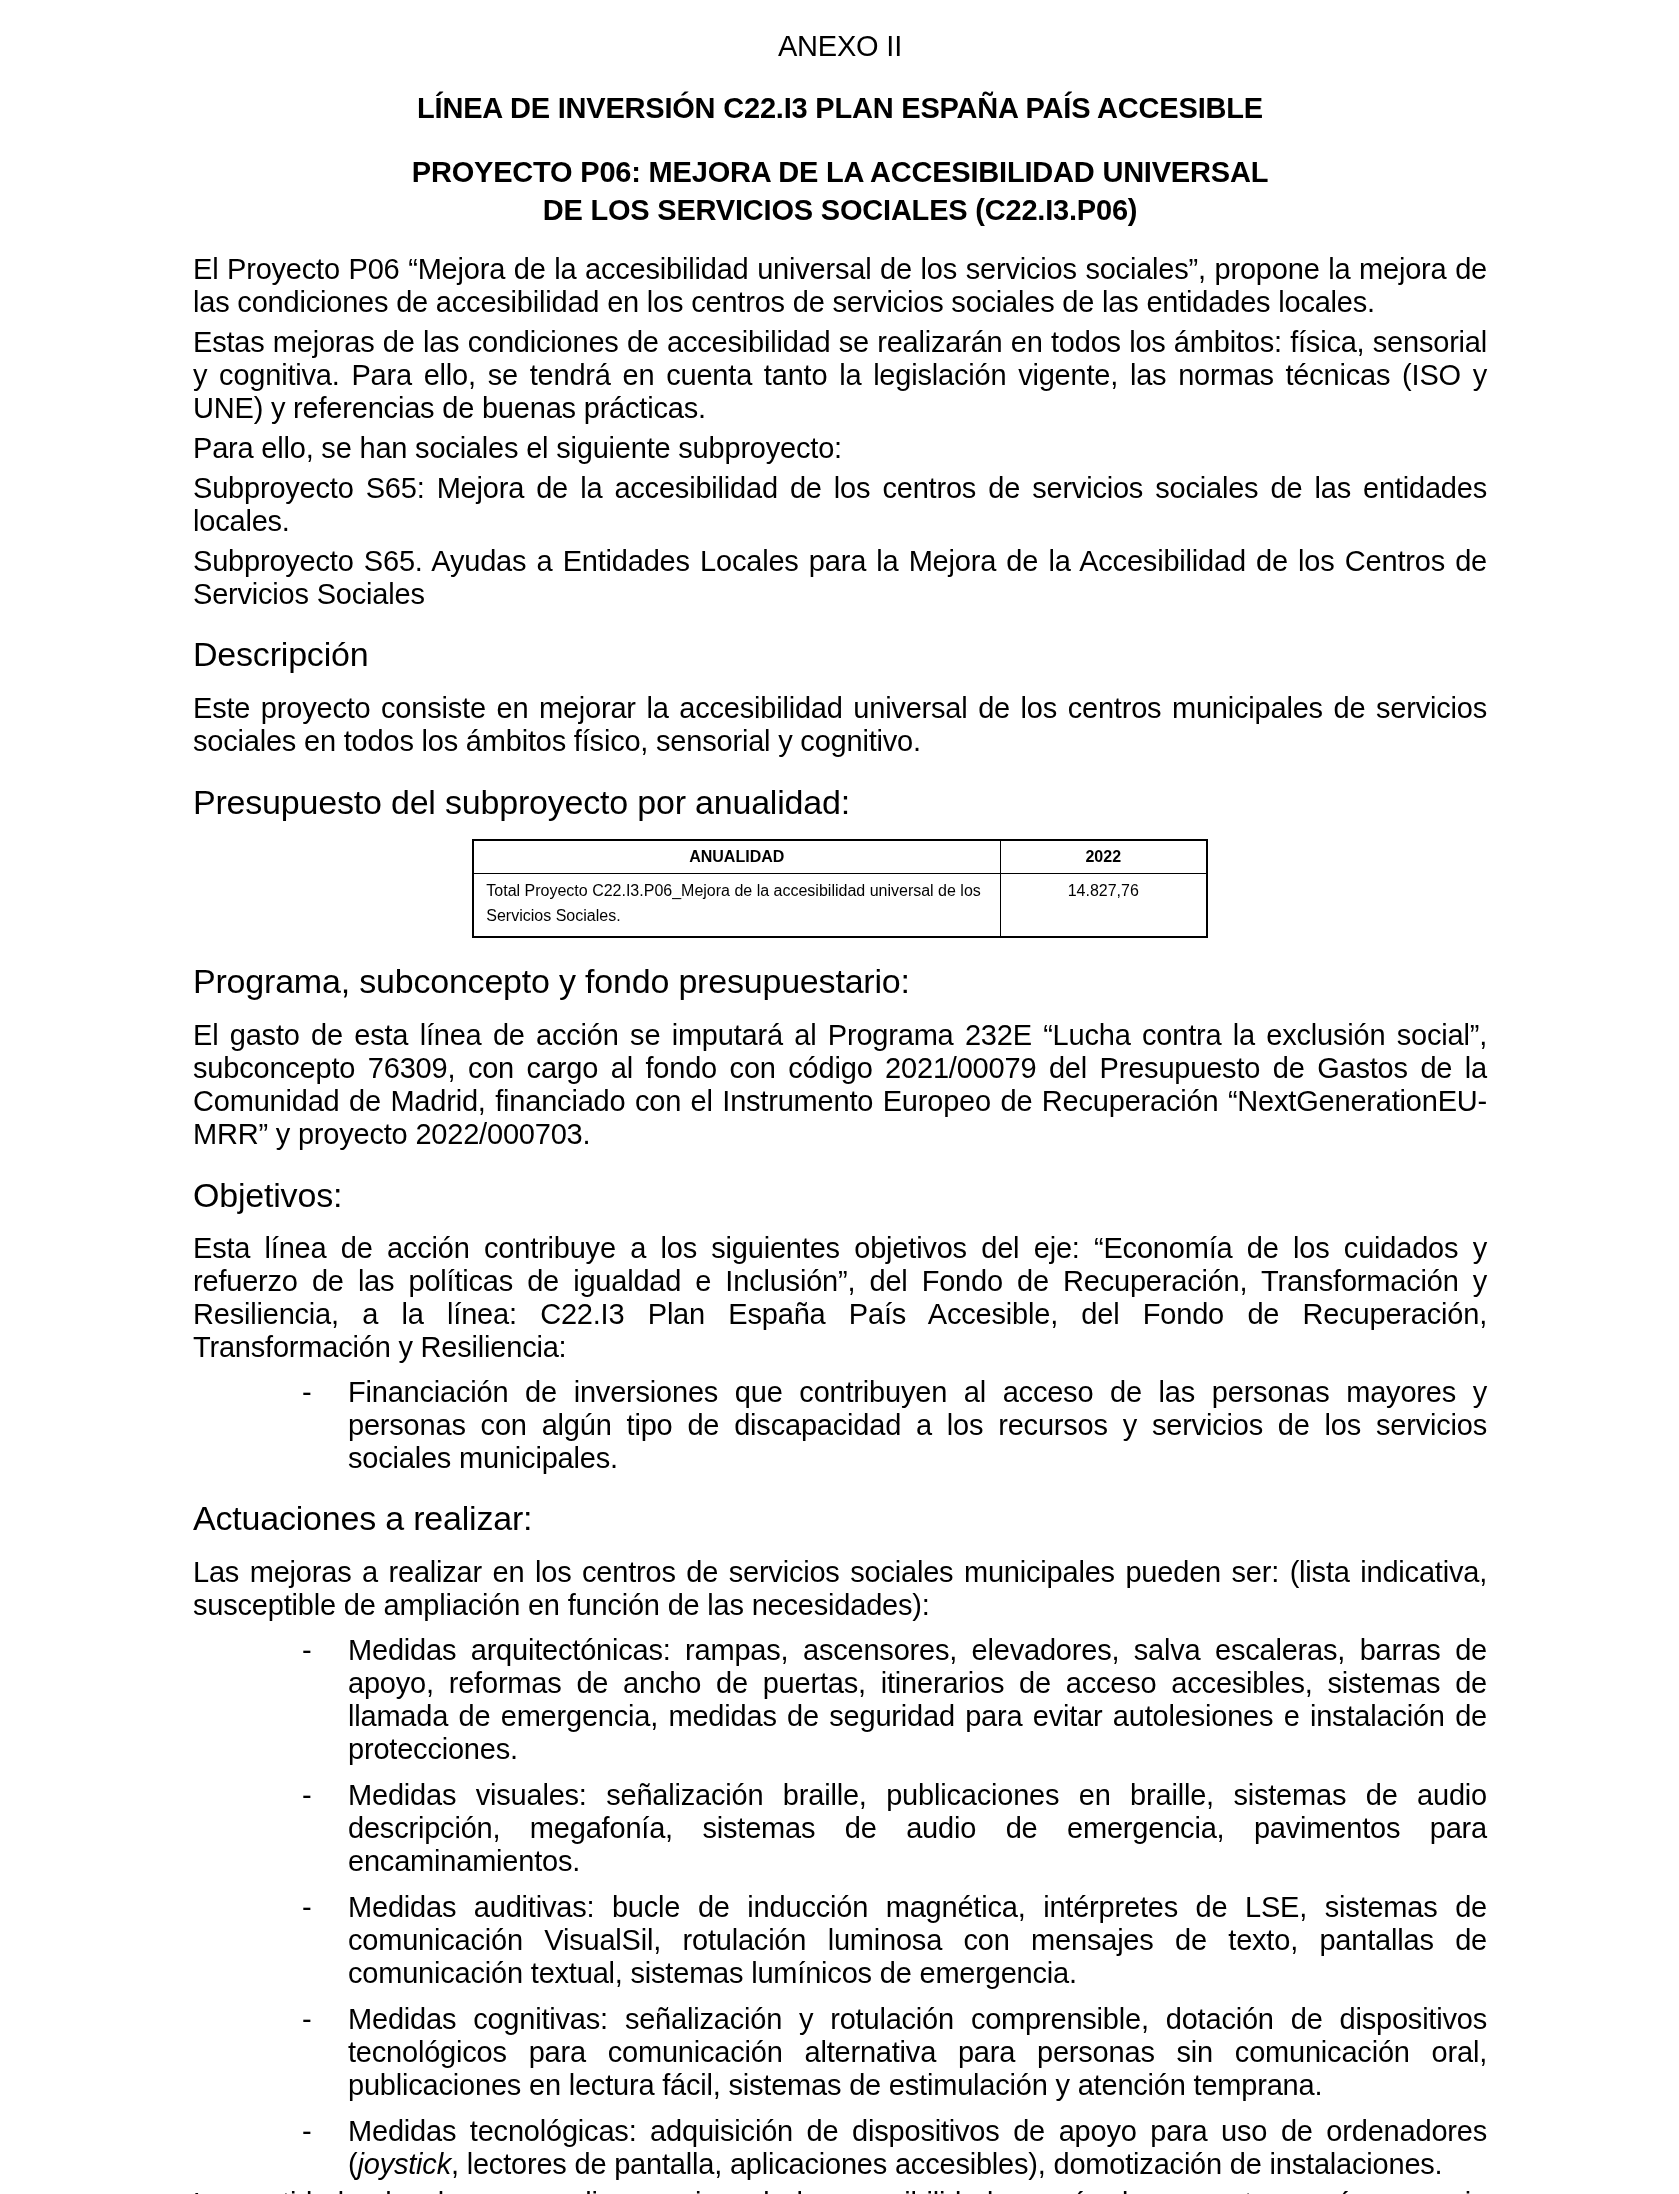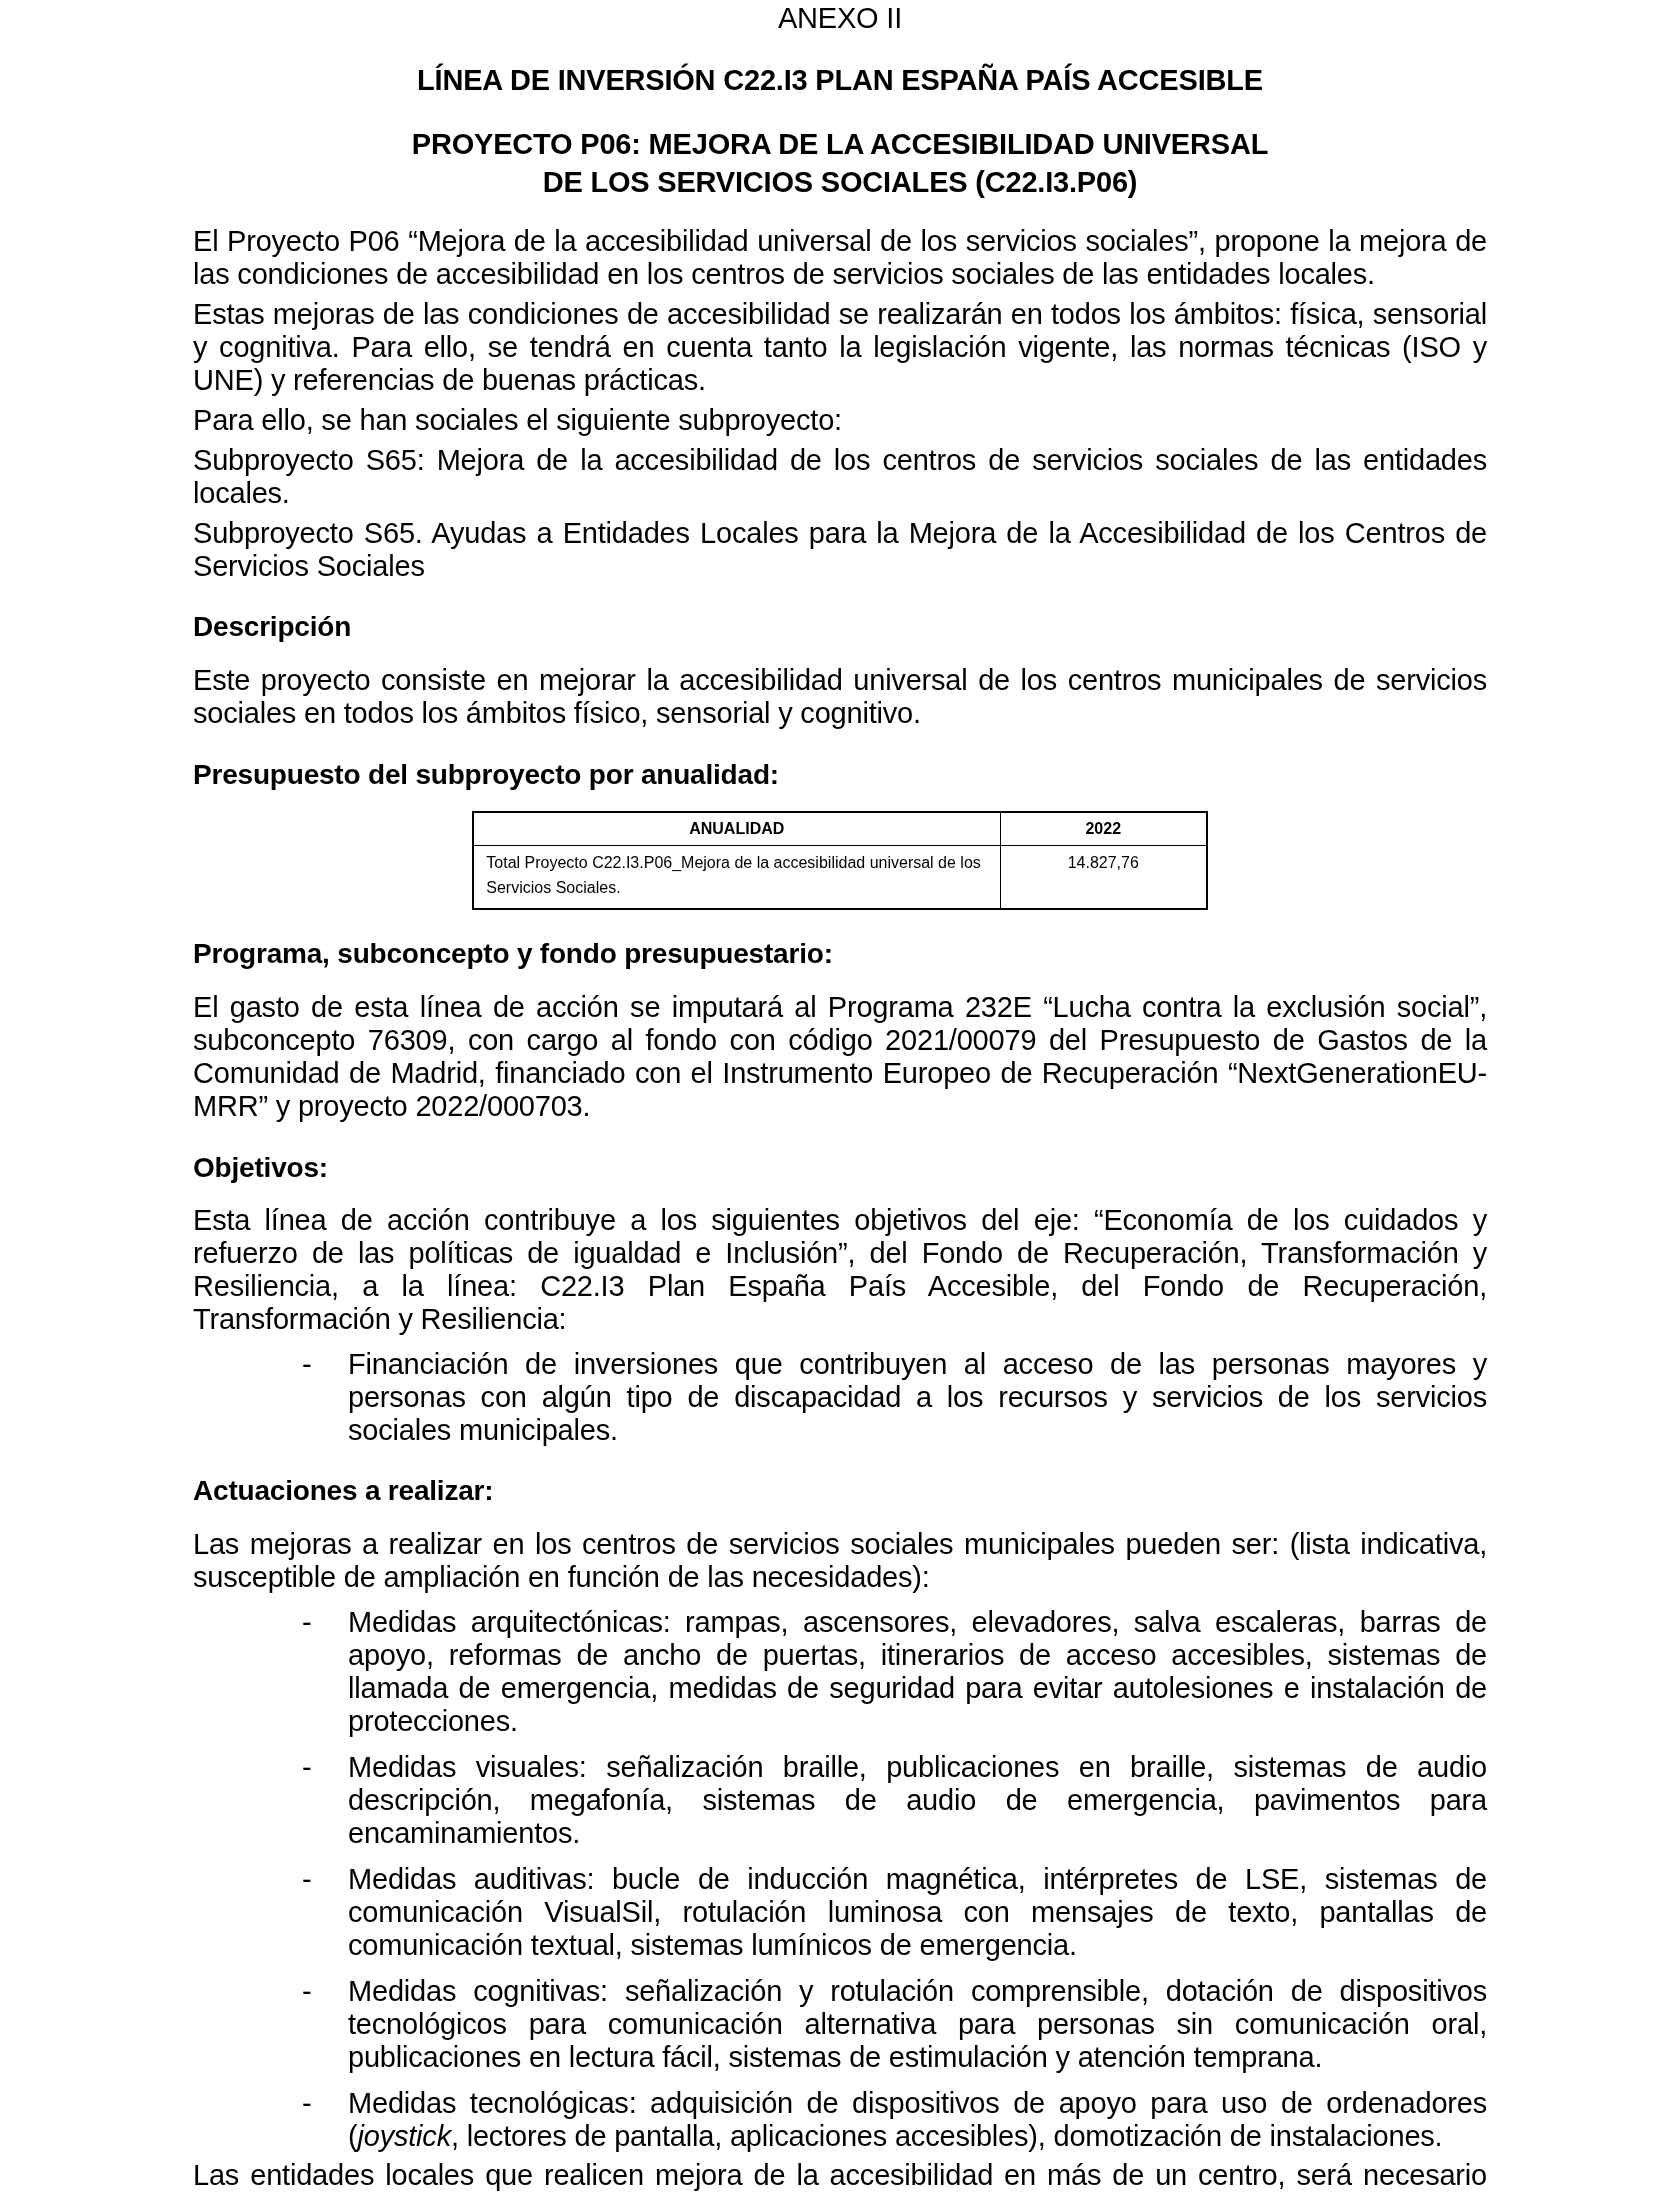--- a/index.html
+++ b/index.html
@@ -11,21 +11,21 @@
     position: relative;
     width: 1679px;
     height: 2194px;
     box-sizing: border-box;
     background: #ffffff;
     color: #000000;
     font-family: "Liberation Sans", "DejaVu Sans", sans-serif;
     font-size: 29px;
     line-height: 33px;
     letter-spacing: -0.2px;
-    padding: 2px 192px 0 193px;
+    padding: 30px 192px 0 193px;
     overflow: hidden;
   }
   .center { text-align: center; }
   .annex {
     margin: 0 0 29px 0;
     font-weight: normal;
   }
   .doc-title {
     font-weight: bold;
     margin: 0 0 27.6px 0;
@@ -34,23 +34,23 @@
     font-weight: bold;
     white-space: pre-line;
     line-height: 38px;
     margin: 0 0 24.5px 0;
   }
   p.body {
     text-align: justify;
     margin: 0 0 6.9px 0;
   }
   h3.sec {
-    font-size: 28px;
+    font-size: 34px;
     line-height: 33px;
-    font-weight: bold;
+    font-weight: normal;
     margin: 27.6px 0 20.7px 0;
   }
   .table-wrap {
     margin: 3.1px 0 23px 0;
   }
   table.budget {
     border-collapse: collapse;
     margin: 0 auto;
     width: 734px;
     table-layout: fixed;

